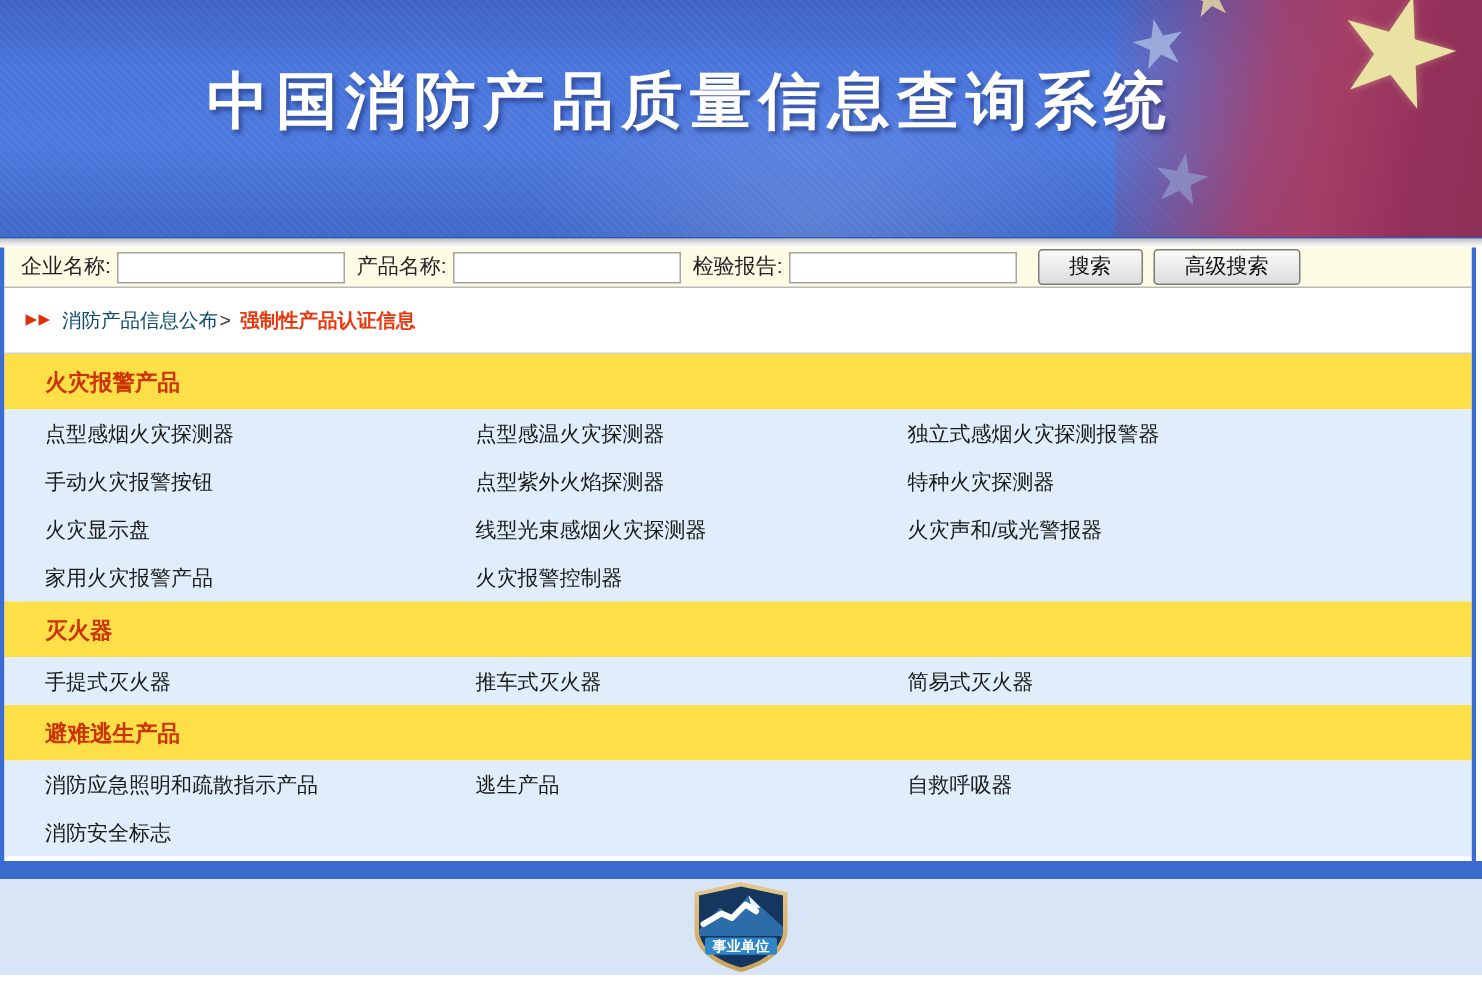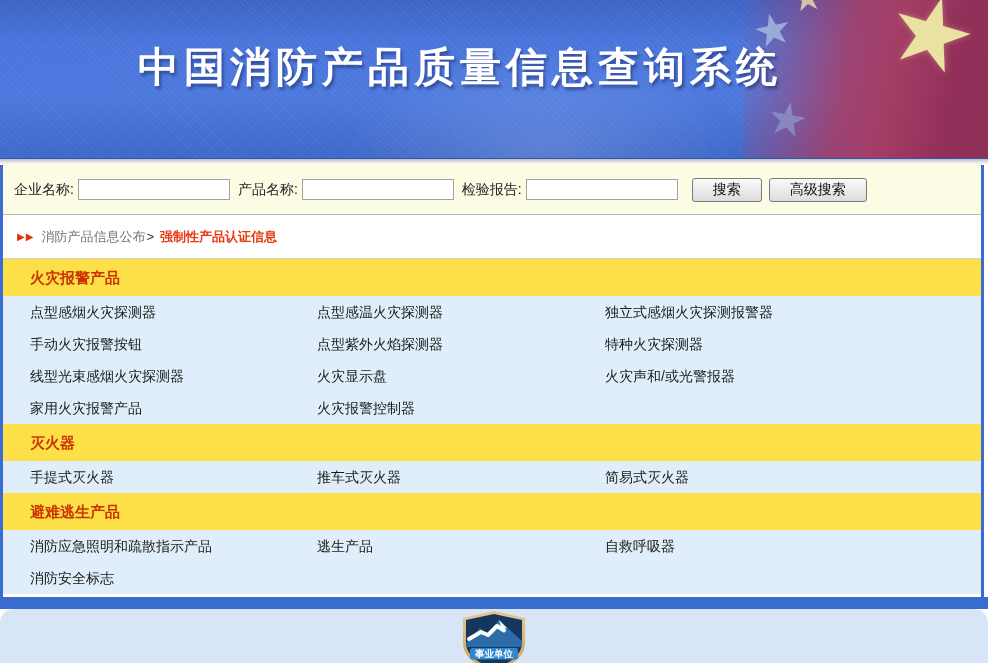--- a/index.html
+++ b/index.html
@@ -26,49 +26,49 @@
     letter-spacing:5px; white-space:nowrap; text-shadow:2px 3px 3px rgba(15,25,80,.45); }
 
   .bevel { height:7px; border-top:1px solid #2e57b0;
     background:linear-gradient(180deg,#bdbdbd 0%,#e9e9e9 55%,#ffffff 100%); }
 
   
   .main-box { background:#ffffff; margin-right:4px;
     border-left:3px solid #3a6cd1; border-right:3px solid #3a6cd1; }
 
   
-  .searchbar { height:50px; background:#fcfbe4; border-bottom:1px solid #b9b9b9;
+  .searchbar { height:27px; background:#fcfbe4; border-bottom:1px solid #b9b9b9;
     display:flex; align-items:center; padding-left:11px; }
   .sf-label { font-size:14px; color:#222; margin-right:4px; white-space:nowrap; }
   .sf-input { width:152px; height:21px; border:1px solid #a3a3a3; background:#fff;
     margin-right:8px; font-size:13px; padding:0 3px; }
   .btn { font-size:14px; color:#111; padding:2px 20px; margin-right:7px; cursor:pointer;
     background:linear-gradient(180deg,#fafafa,#dcdcdc); border:1px solid #7a7a7a; border-radius:3px;
     white-space:nowrap; }
   .btn-gap { margin-left:6px; }
 
   
   .breadcrumb { height:44px; background:#fff; border-bottom:1px solid #cfcfcf;
     display:flex; align-items:center; padding-left:14px; }
   .bc-arrows { font-size:10px; color:#e1330a; margin-right:7px; letter-spacing:1px; }
-  .bc-parent { font-size:13px; color:#737373; text-decoration:none; cursor:pointer; }
+  .bc-parent { font-size:13px; color:#0c4a6e; text-decoration:none; cursor:pointer; }
   .bc-sep { font-size:13px; color:#333; margin:0 6px 0 1px; }
   .bc-current { font-size:13px; color:#e8380d; font-weight:bold; }
 
   
   .sec-header { padding:10px 0 8px 27px; font-size:15px; font-weight:bold; color:#cc3300; background:#fde047; }
   .sec-block { background:#dfeefa; }
   .sec-row { display:grid; grid-template-columns:287px 288px 1fr; padding-left:27px; }
   .product-link { font-size:14px; color:#1a1a1a; line-height:32px; text-decoration:none;
     cursor:pointer; white-space:nowrap; overflow:hidden; }
   .content-bottom-pad { height:3px; background:#fff; }
 
   
   .bluebar { height:12px; background:#3a6cd0; }
-  .footer { height:64px; background:#d7e5f7; display:flex; justify-content:center; align-items:flex-start; padding-top:2px;border-radius:14px; }
+  .footer { height:64px; background:#d7e5f7; display:flex; justify-content:center; align-items:flex-start; padding-top:2px; }
   .badge { width:68px; height:60px; cursor:pointer; }
   .badge svg { display:block; }
   .badge text { font-family:"Liberation Sans","DejaVu Sans",sans-serif; }
 </style>
 </head>
 <body>
 
 <div class="page">
 
   <header class="banner">
@@ -112,22 +112,22 @@
             <a class="product-link">点型感烟火灾探测器</a>
             <a class="product-link">点型感温火灾探测器</a>
             <a class="product-link">独立式感烟火灾探测报警器</a>
           </div>
           <div class="sec-row">
             <a class="product-link">手动火灾报警按钮</a>
             <a class="product-link">点型紫外火焰探测器</a>
             <a class="product-link">特种火灾探测器</a>
           </div>
           <div class="sec-row">
+            <a class="product-link">火灾显示盘</a>
             <a class="product-link">线型光束感烟火灾探测器</a>
-            <a class="product-link">火灾显示盘</a>
             <a class="product-link">火灾声和/或光警报器</a>
           </div>
           <div class="sec-row">
             <a class="product-link">家用火灾报警产品</a>
             <a class="product-link">火灾报警控制器</a>
             <a class="product-link"></a>
           </div>
         </div>
         <div class="sec-header">灭火器</div>
         <div class="sec-block">

